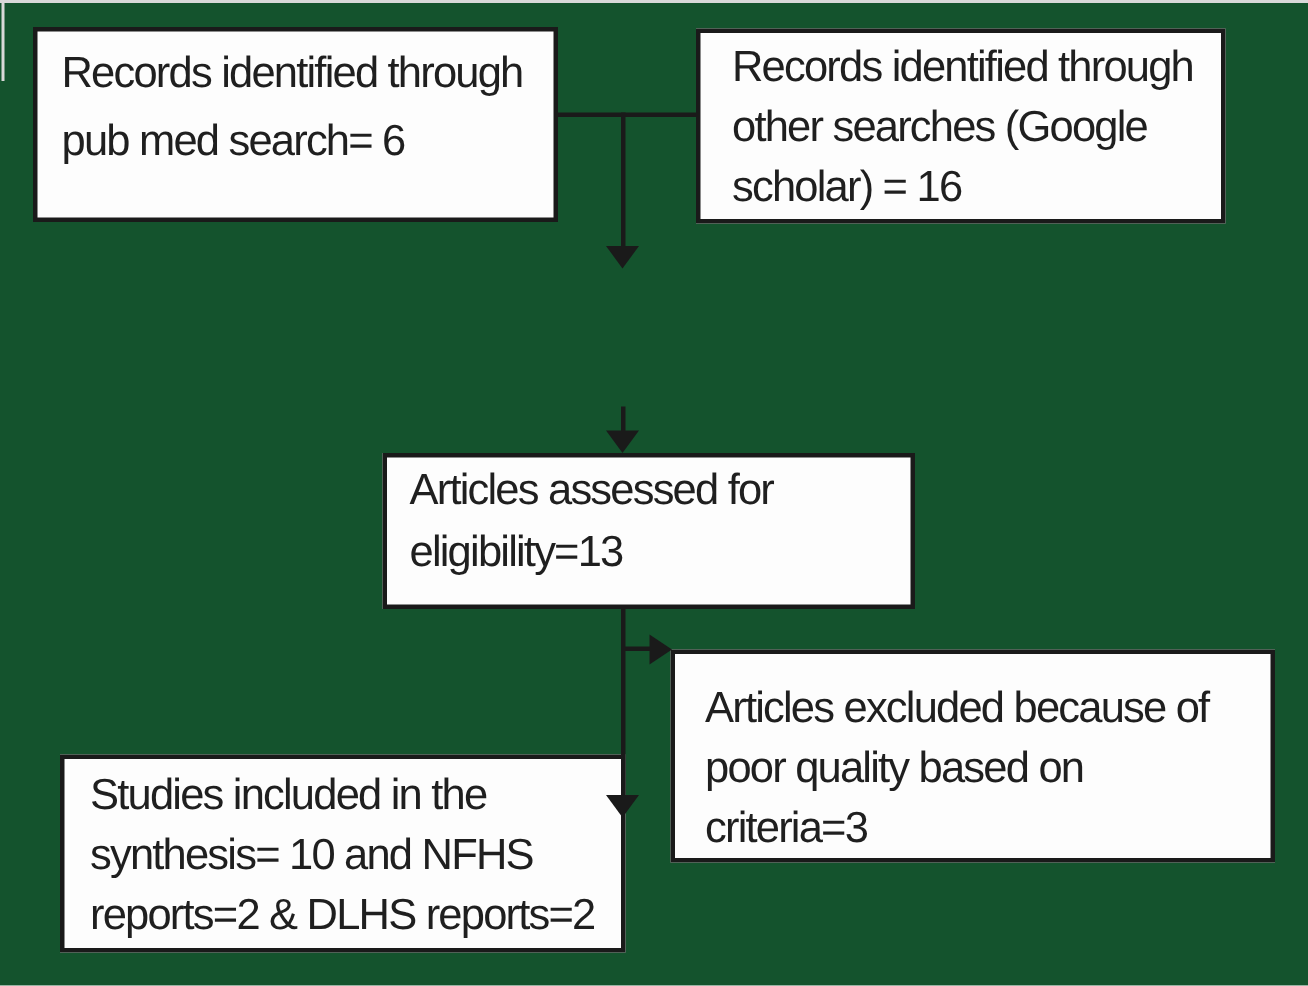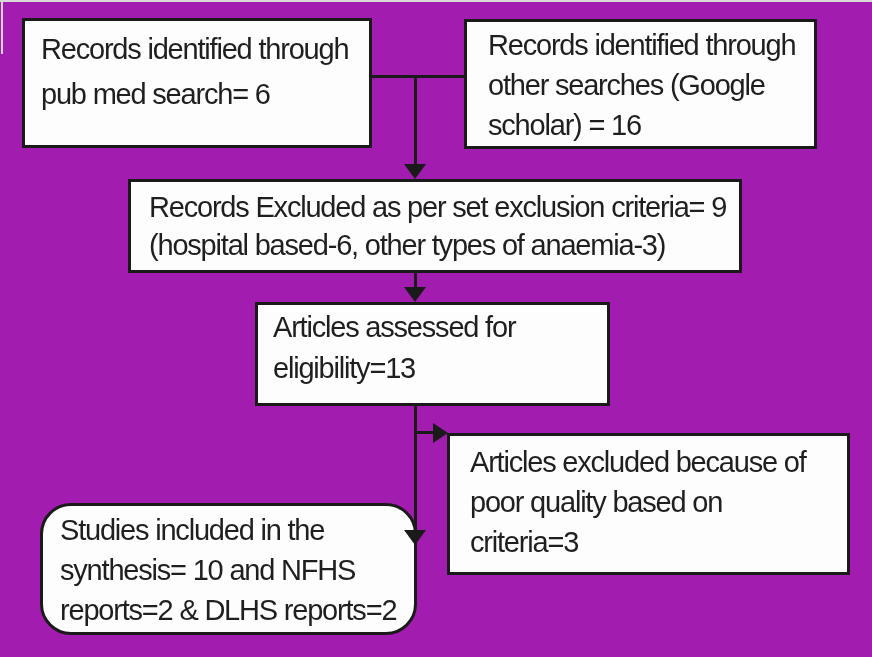--- a/index.html
+++ b/index.html
@@ -4,21 +4,21 @@
 <style>
   html, body {
     margin: 0;
     padding: 0;
     background: #ffffff;
   }
   .canvas {
     position: relative;
     width: 872px;
     height: 657px;
-    background: #a21caf;
+    background: #14532d;
     font-family: "Liberation Sans", "DejaVu Sans", sans-serif;
     overflow: hidden;
   }
   
   .artifact { position: absolute; background: #d9d9d9; }
   .artifact-top  { left: 0; top: 0; width: 872px; height: 2px; }
   .artifact-left { left: 1px; top: 0; width: 2px; height: 54px; }
 
   
   .box {
@@ -29,22 +29,22 @@
     color: #1f1f1f;
     font-size: 29px;
     letter-spacing: -1.2px;
     white-space: pre-line;
     font-weight: 400;
   }
   .b1 { left: 22px;  top: 18px;  width: 350px; height: 130px; padding: 6px 6px 0 16px; line-height: 45px; }
   .b2 { left: 464px; top: 19px;  width: 353px; height: 130px; padding: 3px 6px 0 21px; line-height: 40px; }
   .b3 { left: 128px; top: 179px; width: 614px; height: 94px;  padding: 6px 4px 0 18px; line-height: 38px; }
   .b4 { left: 255px; top: 302px; width: 355px; height: 104px; padding: 2px 6px 0 15px; line-height: 41px; }
-  .b5 { left: 447px; top: 433px; width: 403px; height: 142px; padding: 6px 6px 0 20px; line-height: 40px; }
-  .b6 { left: 40px;  top: 503px; width: 377px; height: 132px; padding: 4px 4px 0 17px; line-height: 40px; border-radius: 31px; }
+  .b5 { left: 447px; top: 433px; width: 403px; height: 142px; padding: 16px 6px 0 20px; line-height: 40px; }
+  .b6 { left: 40px;  top: 503px; width: 377px; height: 132px; padding: 4px 4px 0 17px; line-height: 40px; }
 
   
   .line { position: absolute; background: #1a1a1a; }
   .lh-top    { left: 370px; top: 75px;  width: 96px;  height: 3px; }
   .lv-1      { left: 414px; top: 75px;  width: 3px;   height: 92px; }
   .lv-2      { left: 414px; top: 271px; width: 3px;   height: 18px; }
   .lv-3      { left: 414px; top: 404px; width: 3px;   height: 128px; }
   .lh-branch { left: 414px; top: 431px; width: 21px;  height: 3px; }
 
   
@@ -73,22 +73,20 @@
   <div class="artifact artifact-top"></div>
   <div class="artifact artifact-left"></div>
 
   <div class="box b1">Records identified through
 pub med search= 6</div>
 
   <div class="box b2">Records identified through
 other searches (Google
 scholar) = 16</div>
 
-  <div class="box b3">Records Excluded as per set exclusion criteria= 9
-(hospital based-6, other types of anaemia-3)</div>
 
   <div class="box b4">Articles assessed for
 eligibility=13</div>
 
   <div class="box b5">Articles excluded because of
 poor quality based on
 criteria=3</div>
 
   <div class="box b6">Studies included in the
 synthesis= 10 and NFHS

